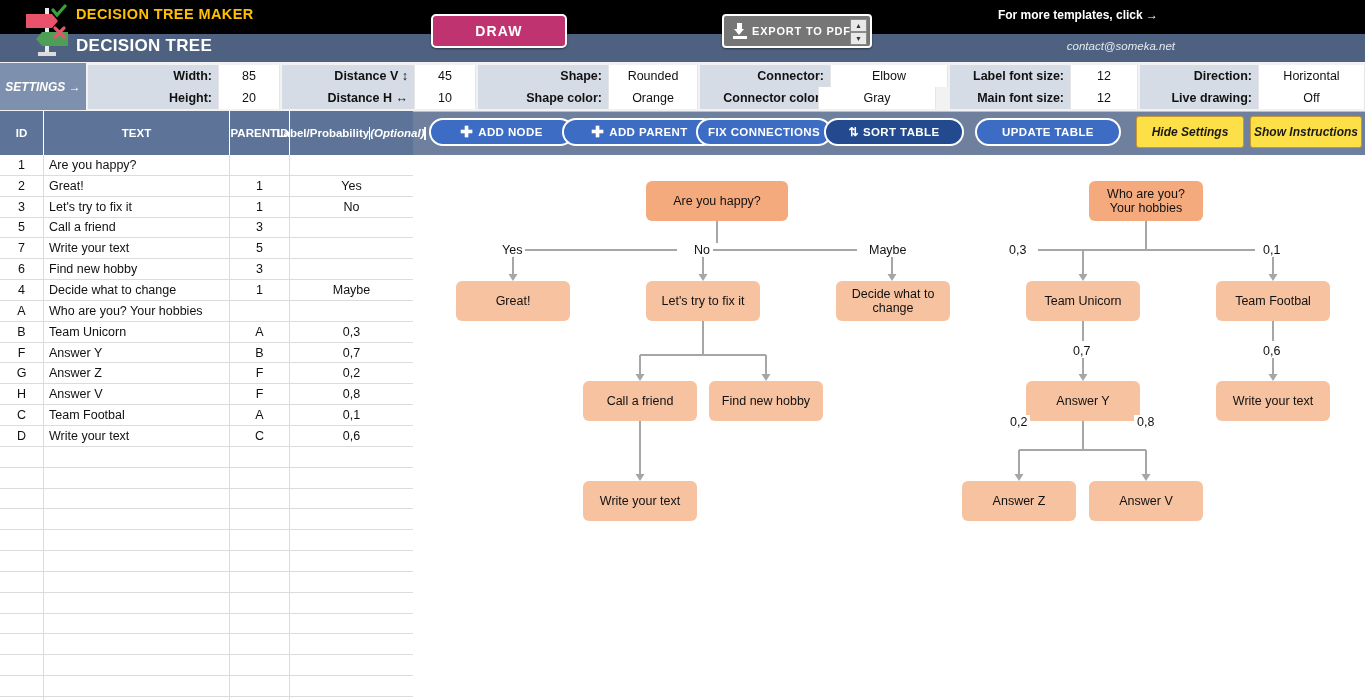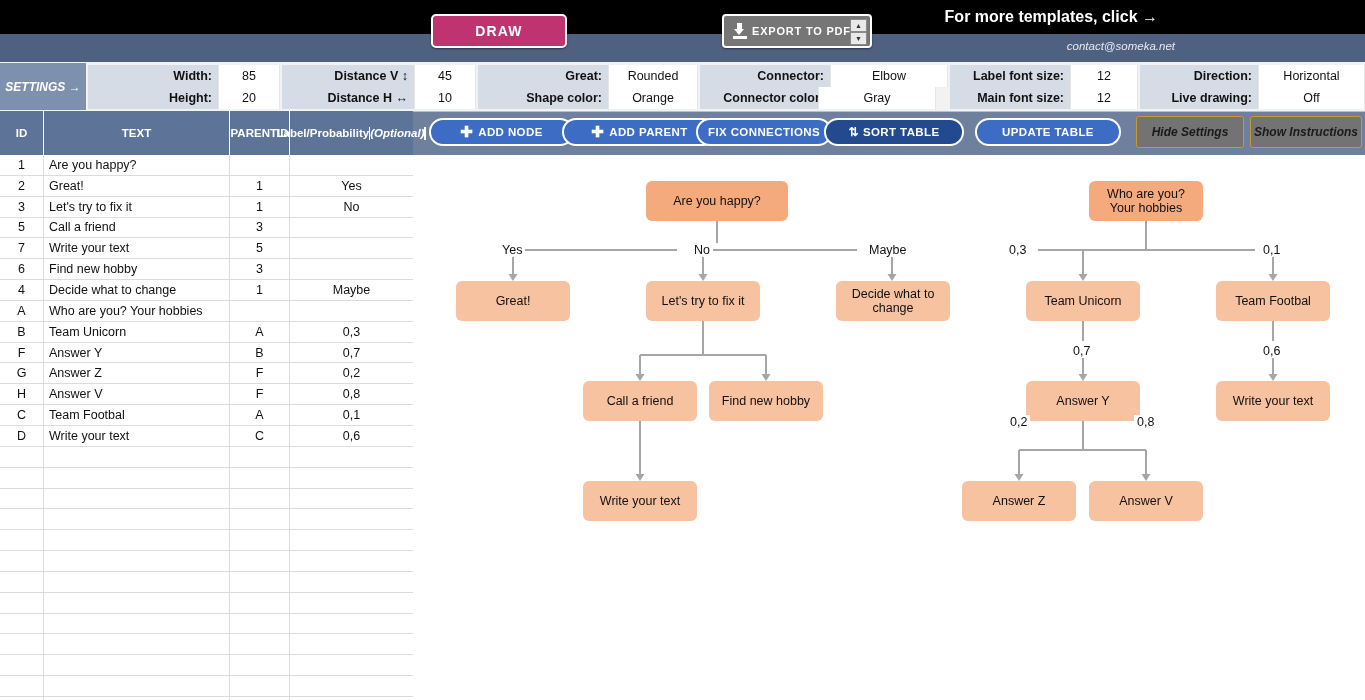--- a/index.html
+++ b/index.html
@@ -12,21 +12,21 @@
   #app{position:relative;width:1365px;height:700px;}
 
   
   .topbar{position:absolute;left:0;top:0;width:1365px;height:34px;background:#000000;}
   .midbar{position:absolute;left:0;top:34px;width:1365px;height:28px;background:#4f6180;}
   .brandwrap{position:absolute;left:8px;top:0px;width:300px;height:62px;}
   .brand-title{position:absolute;left:68px;top:6px;font-size:14.5px;font-weight:bold;color:#ffc000;letter-spacing:.4px;}
   .brand-sub{position:absolute;left:68px;top:36px;font-size:17px;font-weight:bold;color:#ffffff;letter-spacing:.3px;}
   .signpost{position:absolute;left:14px;top:4px;width:52px;height:54px;}
 
-  .tmpl-text{position:absolute;right:207px;top:8px;font-size:16px;font-weight:bold;color:#ffffff;}
+  .tmpl-text{position:absolute;right:207px;top:8px;font-size:12px;font-weight:bold;color:#ffffff;}
   .mail-text{position:absolute;right:190px;top:40px;font-size:11.5px;font-style:italic;color:#e6e9ef;}
 
   .logo-box{position:absolute;right:4px;top:4px;width:154px;height:54px;background:#fdfdfd;border:1px solid #dedede;
             display:flex;flex-direction:column;align-items:center;justify-content:center;}
   .logo-main{font-size:25px;font-weight:bold;letter-spacing:-0.5px;color:#1a1a1a;line-height:26px;}
   .logo-sub{font-size:10.5px;font-weight:bold;letter-spacing:.6px;color:#1a1a1a;line-height:12px;}
   .logo-dot{display:inline-block;width:18px;height:18px;border-radius:50%;background:#1a1a1a;position:relative;top:2px;margin:0 -1px;}
   .logo-dot:after{content:"";position:absolute;left:6px;top:5px;width:3px;height:7px;background:#fff;box-shadow:4px -2px 0 0 #fff,-4px 2px 0 0 #fff;}
 
   .btn-draw,.btn-clear{
@@ -62,21 +62,21 @@
   .actionbar{position:absolute;left:413px;top:111px;width:952px;height:44px;background:#6e809e;}
   .pill{
     position:absolute;top:7px;height:28px;border:2px solid #ffffff;border-radius:15px;background:#3d6cc4;
     color:#ffffff;font-size:11.5px;font-weight:bold;letter-spacing:.4px;
     display:flex;align-items:center;justify-content:center;box-sizing:border-box;cursor:pointer;
   }
   .pill.dark{background:#234a8f;}
   .pill .plus{font-size:15px;font-weight:bold;margin-right:5px;line-height:10px;}
   .sort-ico{margin-right:4px;font-size:12px;}
   .yellowbtn{
-    position:absolute;top:5px;height:32px;background:#737373;border:1px solid #c9972f;border-radius:3px;
+    position:absolute;top:5px;height:32px;background:#fde047;border:1px solid #c9972f;border-radius:3px;
     color:#1a1a1a;font-size:12px;font-weight:bold;font-style:italic;display:flex;align-items:center;justify-content:center;
     box-sizing:border-box;cursor:pointer;text-align:center;
   }
 
   
   .table{position:absolute;left:0;top:111px;width:413px;height:589px;background:#ffffff;}
   .thead{display:flex;height:44px;background:#5d7398;color:#ffffff;}
   .thead div{display:flex;align-items:center;justify-content:center;text-align:center;font-size:11.5px;font-weight:bold;
     border-right:1px solid #ffffff;box-sizing:border-box;line-height:13px;}
   .c0{width:44px;}
@@ -103,20 +103,32 @@
   .sep{position:absolute;left:413px;top:111px;width:952px;height:1px;background:#b8c0cd;}
 </style>
 </head>
 <body>
 
 <div id="app">
 
   <div class="topbar"></div>
   <div class="midbar"></div>
 
+  <div class="brandwrap">
+    <svg class="signpost" viewBox="0 0 52 54">
+      <rect x="23" y="4" width="4" height="46" fill="#e8e8e8"></rect>
+      <rect x="16" y="48" width="18" height="4" fill="#dcdcdc"></rect>
+      <path d="M4 10 H30 L36 17 L30 24 H4 Z" fill="#e8536b"></path>
+      <path d="M46 28 H20 L14 35 L20 42 H46 Z" fill="#4f9e58"></path>
+      <path d="M31 6 l4 5 l8 -9" stroke="#3aa03a" stroke-width="3.2" fill="none" stroke-linecap="round"></path>
+      <path d="M33 24 l9 9 M42 24 l-9 9" stroke="#e8536b" stroke-width="3.2" stroke-linecap="round"></path>
+    </svg>
+    <div class="brand-title">DECISION TREE MAKER</div>
+    <div class="brand-sub">DECISION TREE</div>
+  </div>
 
   <div class="tmpl-text">For more templates, click →</div>
   <div class="mail-text">contact@someka.net</div>
 
 
   <div class="btn-draw">DRAW</div>
   <div class="btn-export">
     <span class="dl-icon">
         <span class="dl-base"></span>
       </span>
@@ -133,21 +145,21 @@
     <div class="srow slabel" style="left:88px;top:3px;width:130px;">Width:</div>
     <div class="srow sval" style="left:218px;top:3px;width:62px;">85</div>
     <div class="srow slabel" style="left:88px;top:25px;width:130px;">Height:</div>
     <div class="srow sval" style="left:218px;top:25px;width:62px;">20</div>
 
     <div class="srow slabel" style="left:282px;top:3px;width:132px;">Distance V ↕</div>
     <div class="srow sval" style="left:414px;top:3px;width:62px;">45</div>
     <div class="srow slabel" style="left:282px;top:25px;width:132px;">Distance H ↔</div>
     <div class="srow sval" style="left:414px;top:25px;width:62px;">10</div>
 
-    <div class="srow slabel" style="left:478px;top:3px;width:130px;">Great:</div>
+    <div class="srow slabel" style="left:478px;top:3px;width:130px;">Shape:</div>
     <div class="srow sval" style="left:608px;top:3px;width:90px;">Rounded</div>
     <div class="srow slabel" style="left:478px;top:25px;width:130px;">Shape color:</div>
     <div class="srow sval" style="left:608px;top:25px;width:90px;">Orange</div>
 
     <div class="srow slabel" style="left:700px;top:3px;width:130px;">Connector:</div>
     <div class="srow sval" style="left:830px;top:3px;width:118px;">Elbow</div>
     <div class="srow slabel" style="left:700px;top:25px;width:130px;">Connector color:</div>
     <div class="srow sval" style="left:818px;top:25px;width:118px;">Gray</div>
 
     <div class="srow slabel" style="left:950px;top:3px;width:120px;">Label font size:</div>

